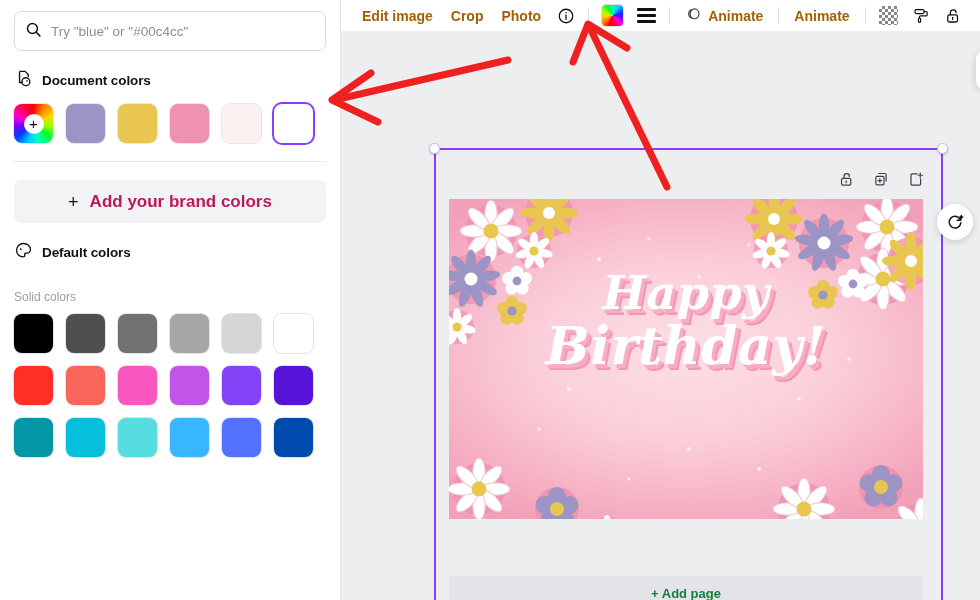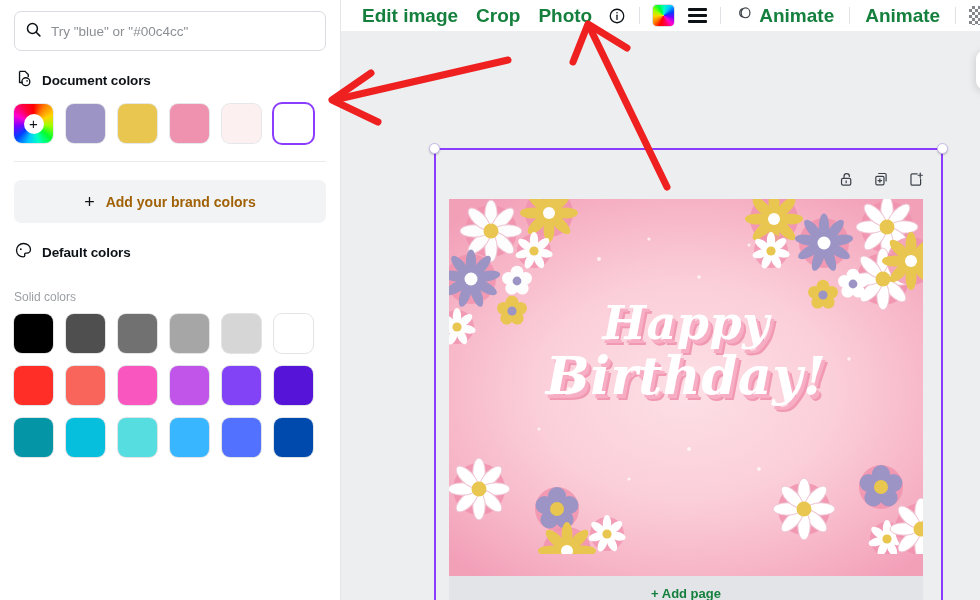--- a/index.html
+++ b/index.html
@@ -87,21 +87,21 @@
     height: 43px;
     background: #f2f3f5;
     border-radius: 7px;
     display: flex; align-items: center; justify-content: center;
     gap: 11px;
     cursor: pointer;
     border: none;
     width: calc(100% - 28px);
     font-family: "Liberation Sans", sans-serif;
   }
-  .brand-btn .lbl { font-size: 14px; font-weight: bold; color: #a16207; }
+  .brand-btn .lbl { font-size: 17px; font-weight: bold; color: #be185d; }
   .plus-glyph { font-size: 18px; color: #0d1216; line-height: 1; font-weight: 300; }
 
   .subtle-label {
     font-size: 12px; color: #9b9fa4;
     padding: 14px 0 10px 0;
   }
   .grid-colors { display: flex; flex-direction: column; gap: 13px; }
 
   
   .right {
@@ -113,21 +113,21 @@
   .toolbar {
     height: 31px;
     background: #ffffff;
     display: flex; align-items: center;
     padding: 0 12px;
     gap: 0;
     position: relative;
     z-index: 5;
   }
   .tb-item {
-    font-size: 19px; color: #15803d; font-weight: bold;
+    font-size: 14px; color: #a16207; font-weight: bold;
     padding: 0 9px; height: 26px;
     display: flex; align-items: center; gap: 6px;
     border-radius: 4px; cursor: pointer;
     white-space: nowrap;
   }
   .tb-icon-btn {
     display: flex; align-items: center; justify-content: center;
     padding: 0 7px; height: 26px; cursor: pointer; border-radius: 4px;
   }
   .tb-sep { width: 1px; height: 17px; background: #dfe1e4; margin: 0 6px; }
@@ -174,21 +174,21 @@
     position: absolute; left: 93px; top: 140px;
     width: 505px;
     display: flex; justify-content: flex-end; gap: 18px;
     padding-right: 14px;
   }
   .page-icons .pi { cursor: pointer; display: flex; }
 
   .card {
     position: absolute;
     left: 108px; top: 168px;
-    width: 474px; height: 400px;
+    width: 474px; height: 320px;
     overflow: hidden;
     background:
       radial-gradient(ellipse 70% 60% at 50% 48%, #fddfe6 0%, #fbcfda 45%, #f7b6c8 75%, #f29fb8 100%);
   }
   .card .title {
     position: absolute; left: 0; right: 0; top: 38%;
     transform: translateY(-50%);
     text-align: center;
   }
   .bday-l1, .bday-l2 {

